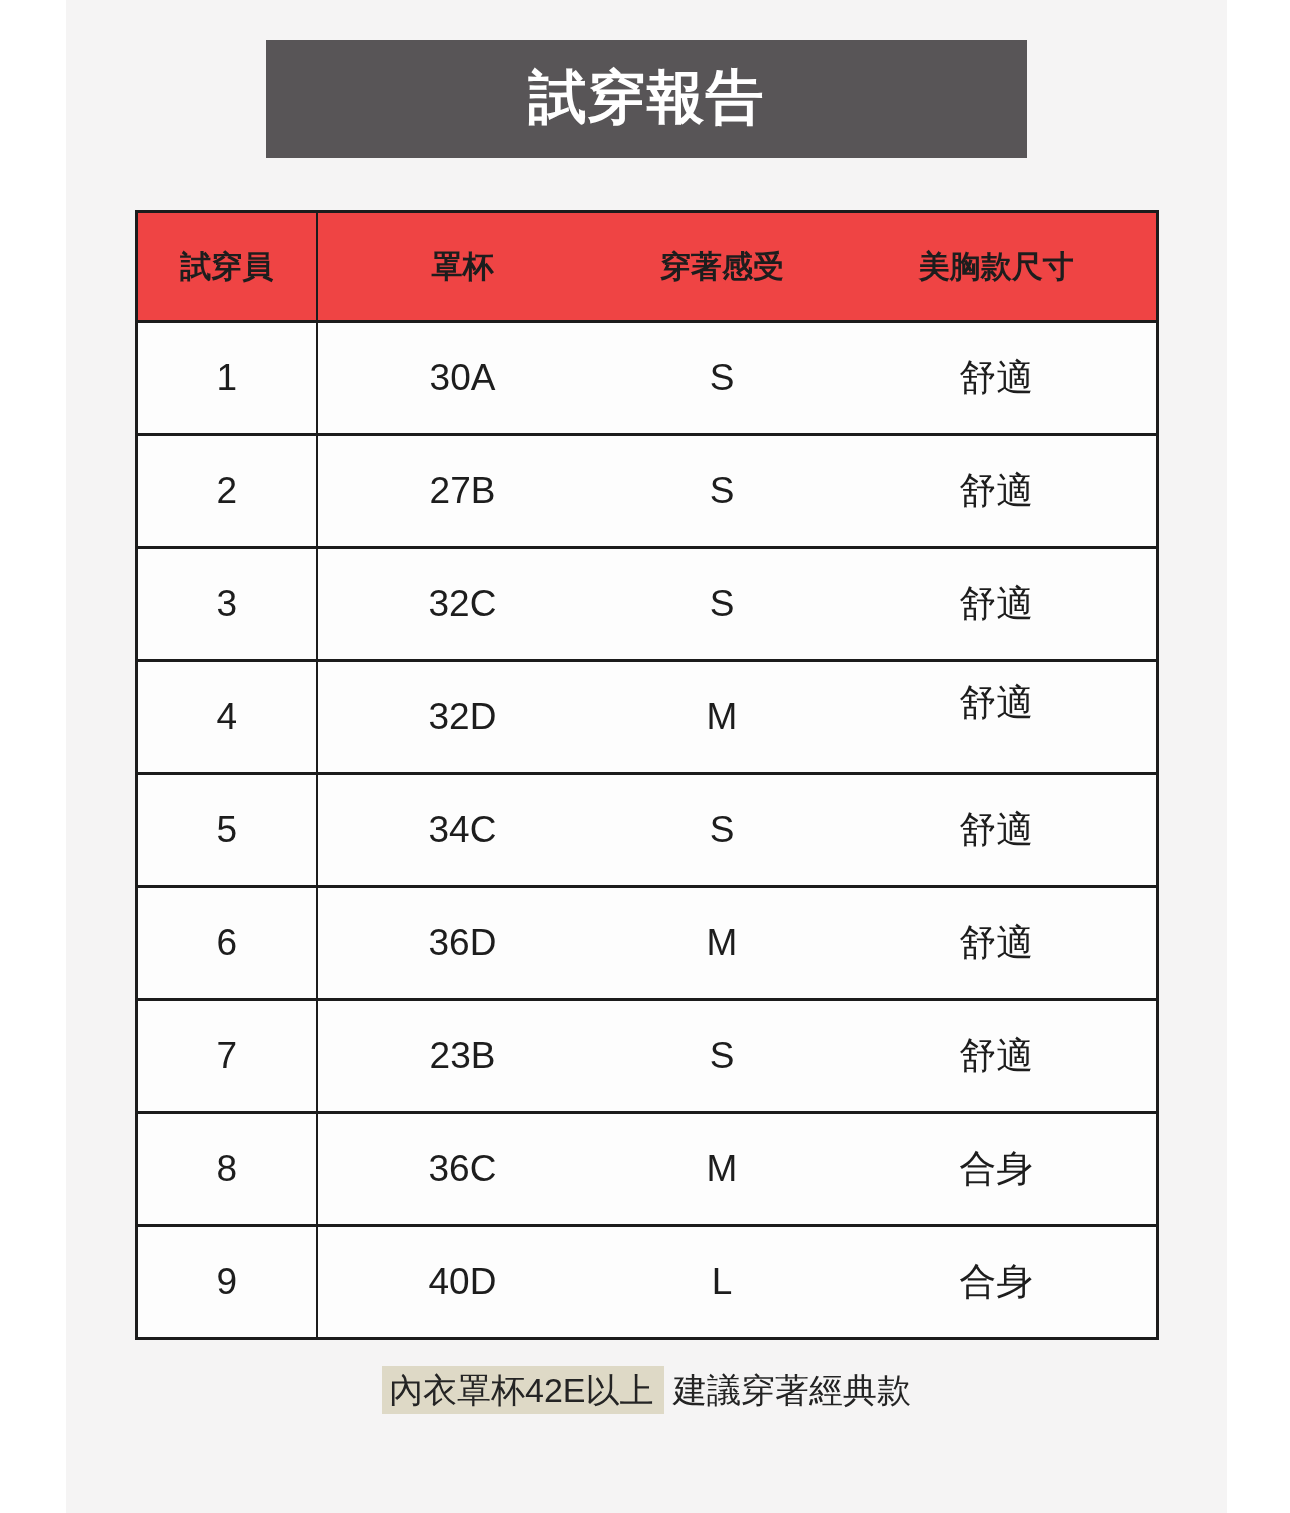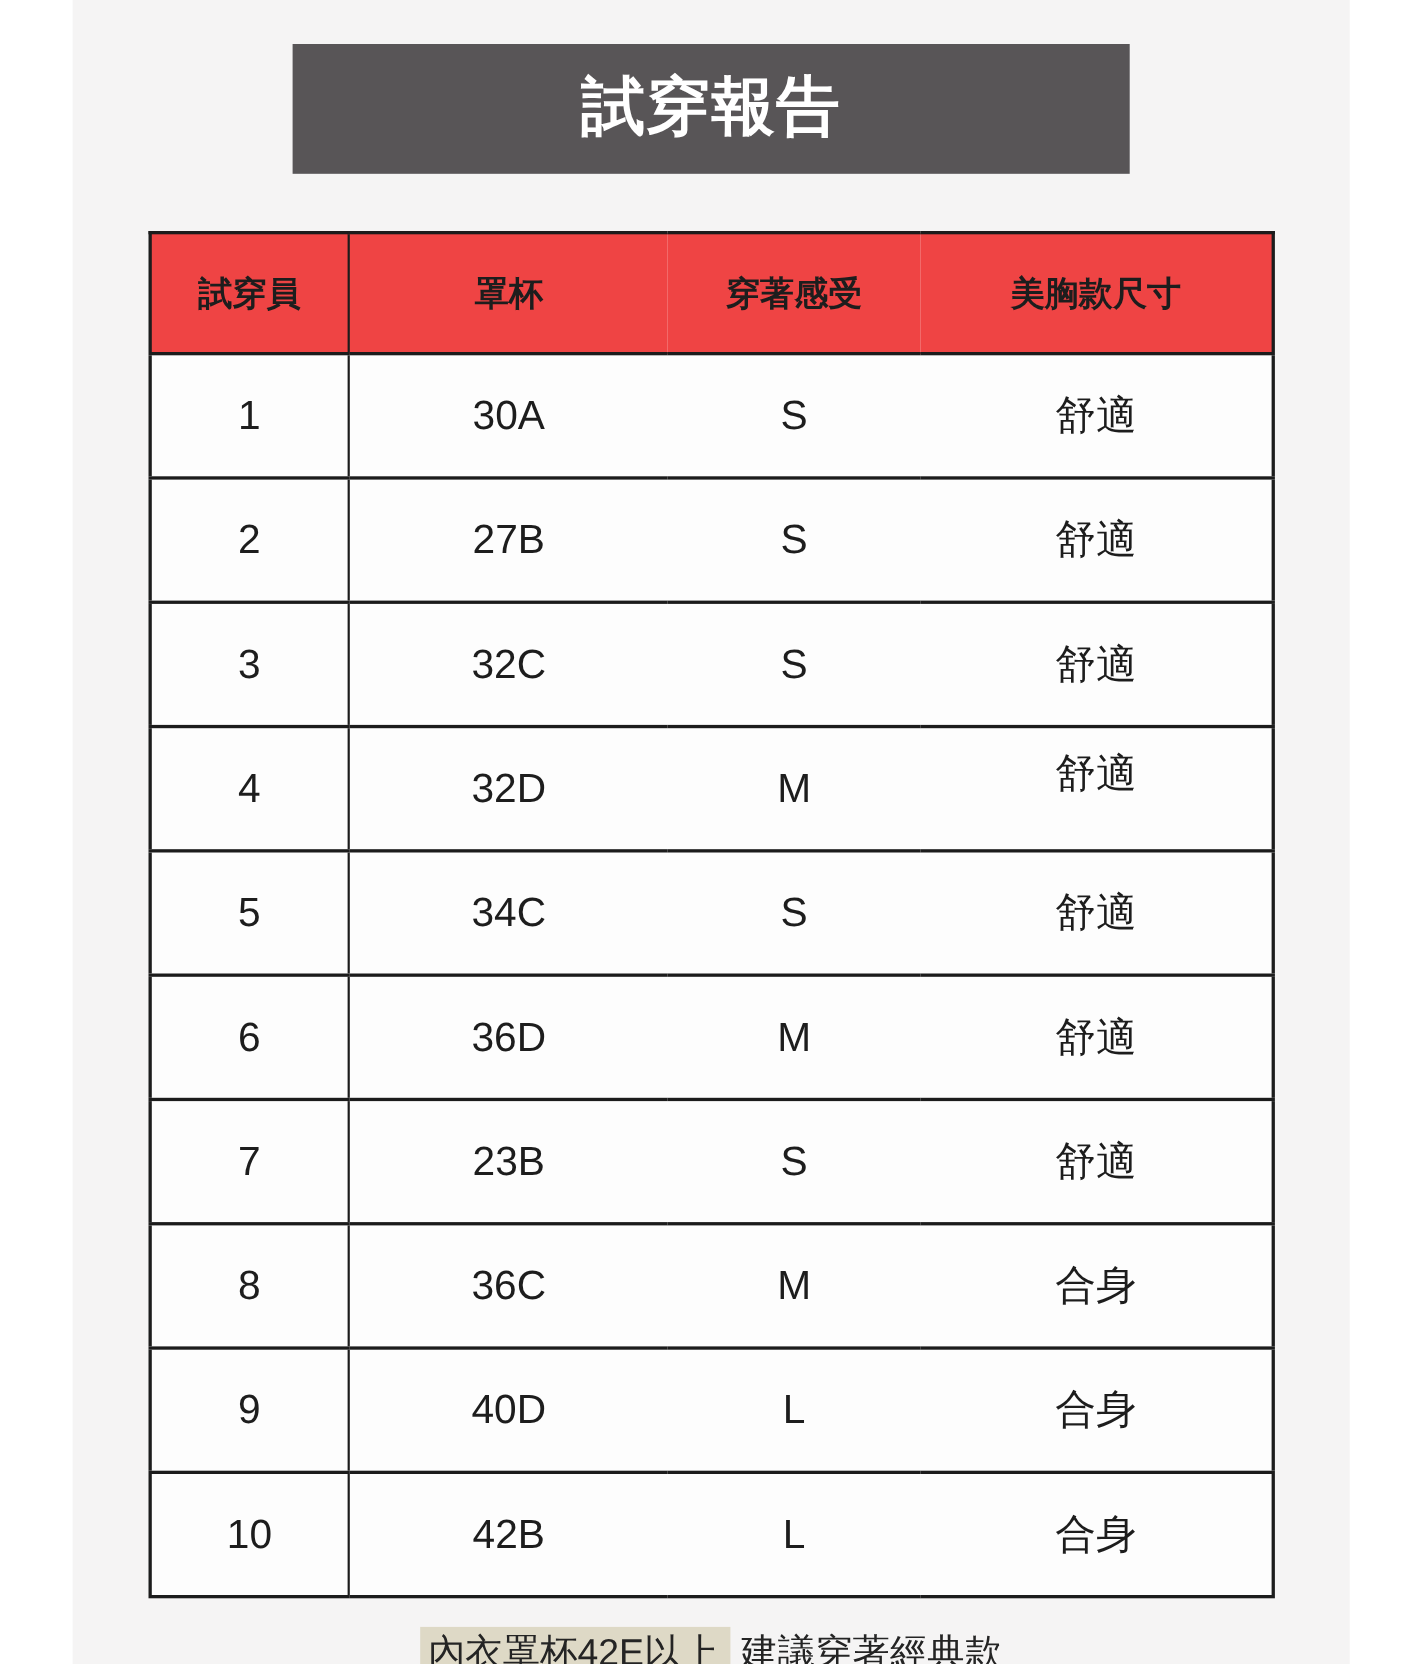--- a/index.html
+++ b/index.html
@@ -236,34 +236,20 @@
       <td>
         <span class="cell-text">40D</span>
       </td>
       <td>
         <span class="cell-text">L</span>
       </td>
       <td>
         <span class="cell-text">合身</span>
       </td>
     </tr>
-        <tr>
-      <td>
-        <span class="cell-text">10</span>
-      </td>
-      <td>
-        <span class="cell-text">42B</span>
-      </td>
-      <td>
-        <span class="cell-text">L</span>
-      </td>
-      <td>
-        <span class="cell-text">合身</span>
-      </td>
-    </tr>
       </tbody>
   </table>
 
   <div class="footer-note">
     <span class="hl">內衣罩杯42E以上</span>
     <span>建議穿著經典款</span>
   </div>
 
 </div>
 

